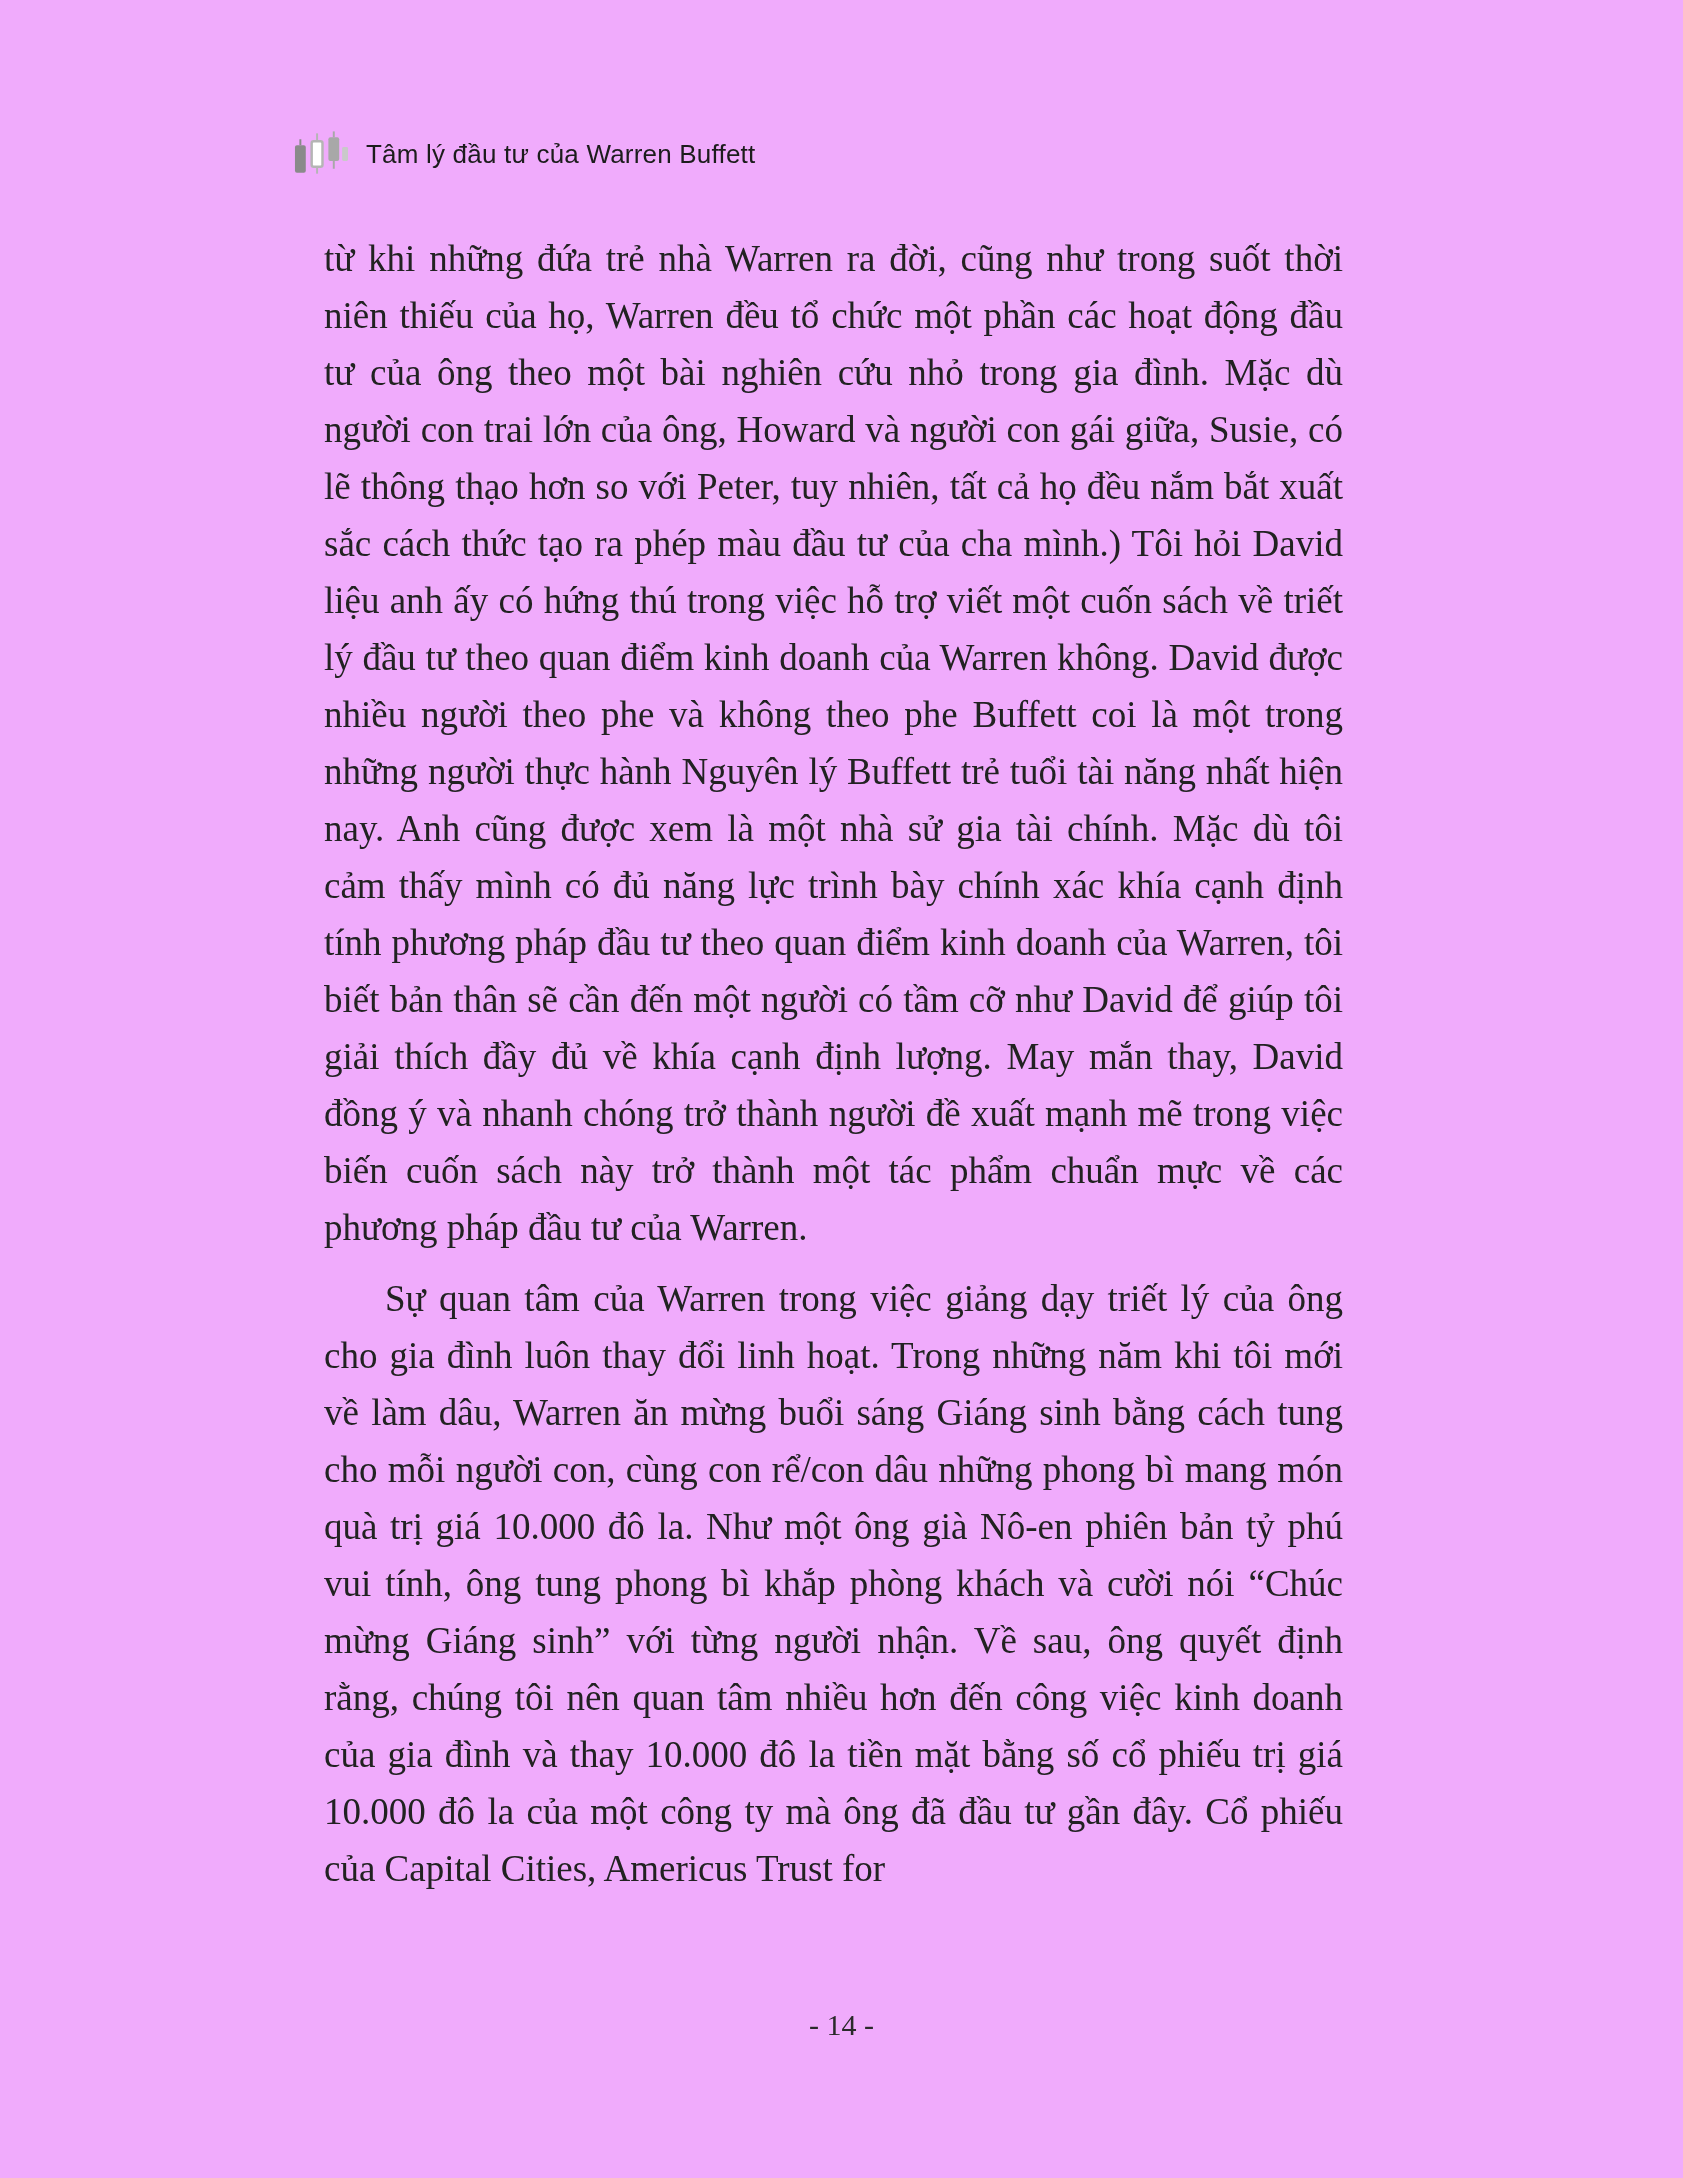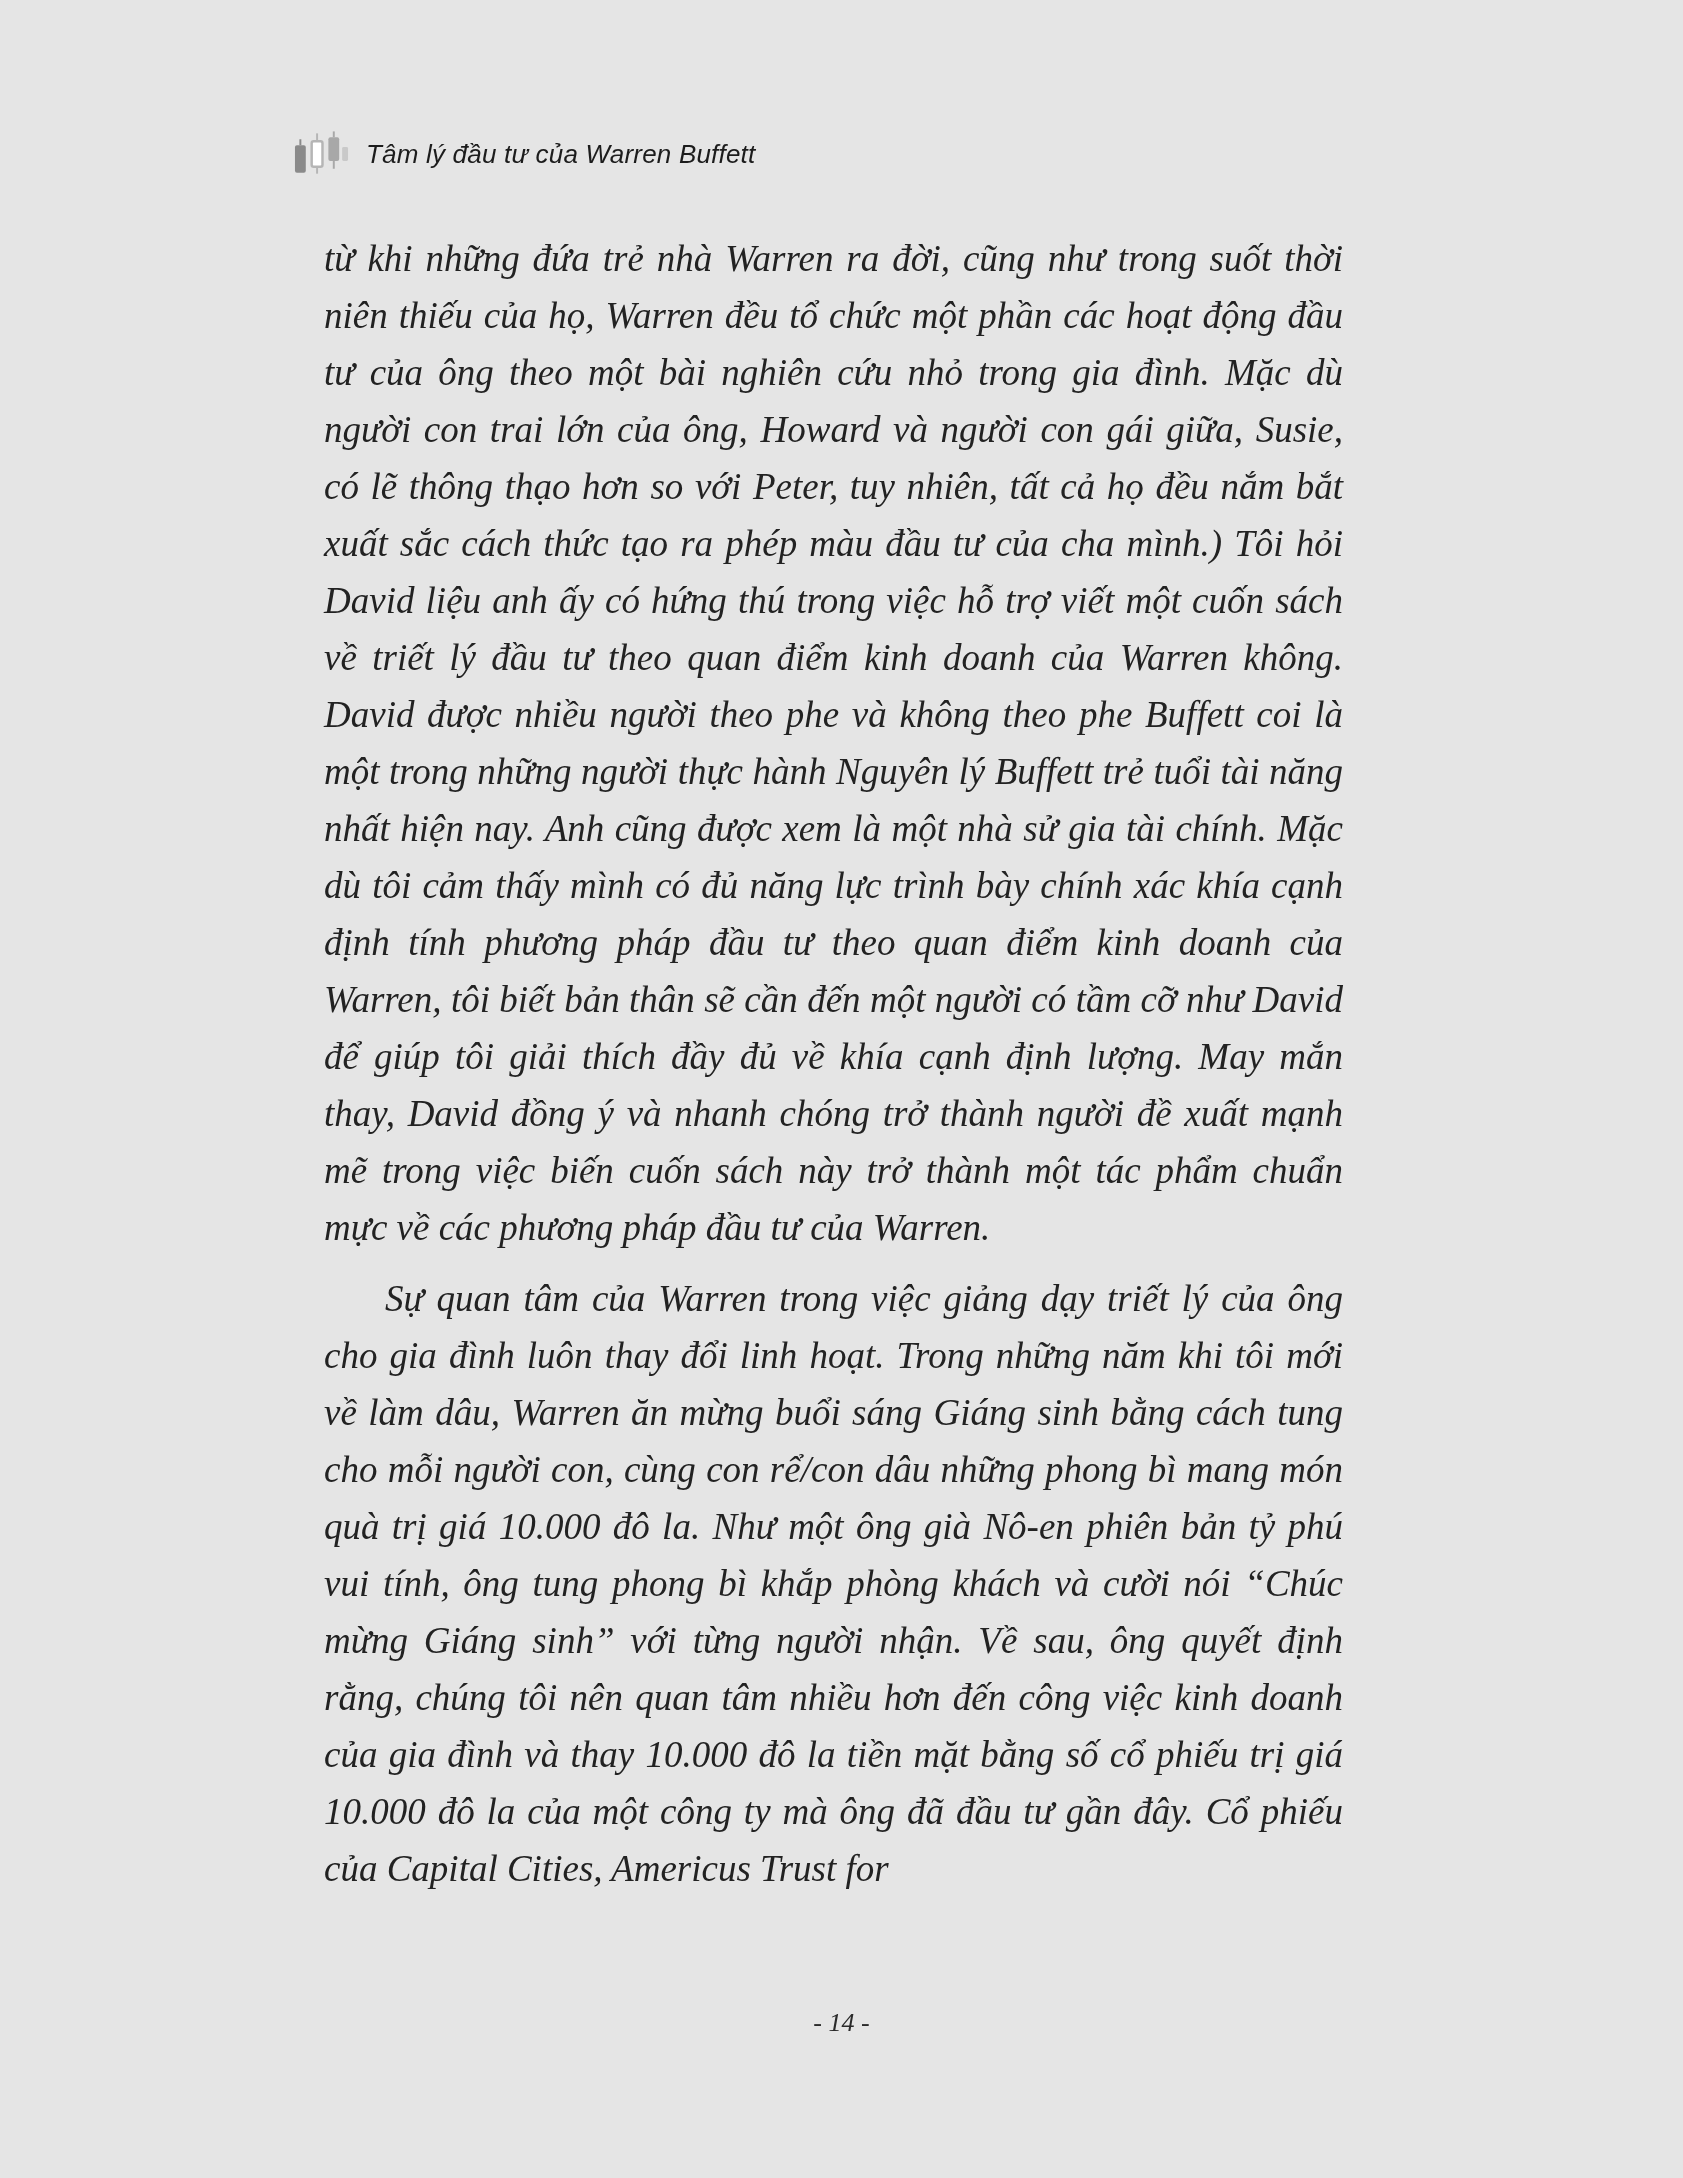--- a/index.html
+++ b/index.html
@@ -4,25 +4,24 @@
 <style>
   html, body {
     margin: 0;
     padding: 0;
     background: #ffffff;
   }
   .page {
     position: relative;
     width: 1683px;
     height: 2178px;
-    background: #e5e5e5;
+    background: #f0abfc;
     overflow: hidden;
     font-family: "Liberation Serif", "DejaVu Serif", serif;
     color: #1e1e1e;
-    font-style: italic;
   }
   .book-header {
     position: absolute;
     left: 293px;
     top: 131px;
     display: flex;
     align-items: center;
     gap: 16px;
   }
   .logo-icon {
@@ -56,21 +55,21 @@
   }
   .text-block p.indent {
     text-indent: 61px;
   }
   .page-number {
     position: absolute;
     left: 0;
     right: 0;
     top: 2008px;
     text-align: center;
-    font-size: 26px;
+    font-size: 30px;
     color: #2a2a2a;
     font-family: "Liberation Serif", "DejaVu Serif", serif;
   }
 </style>
 </head>
 <body>
 
 <div class="page">
 
   <div class="book-header">

